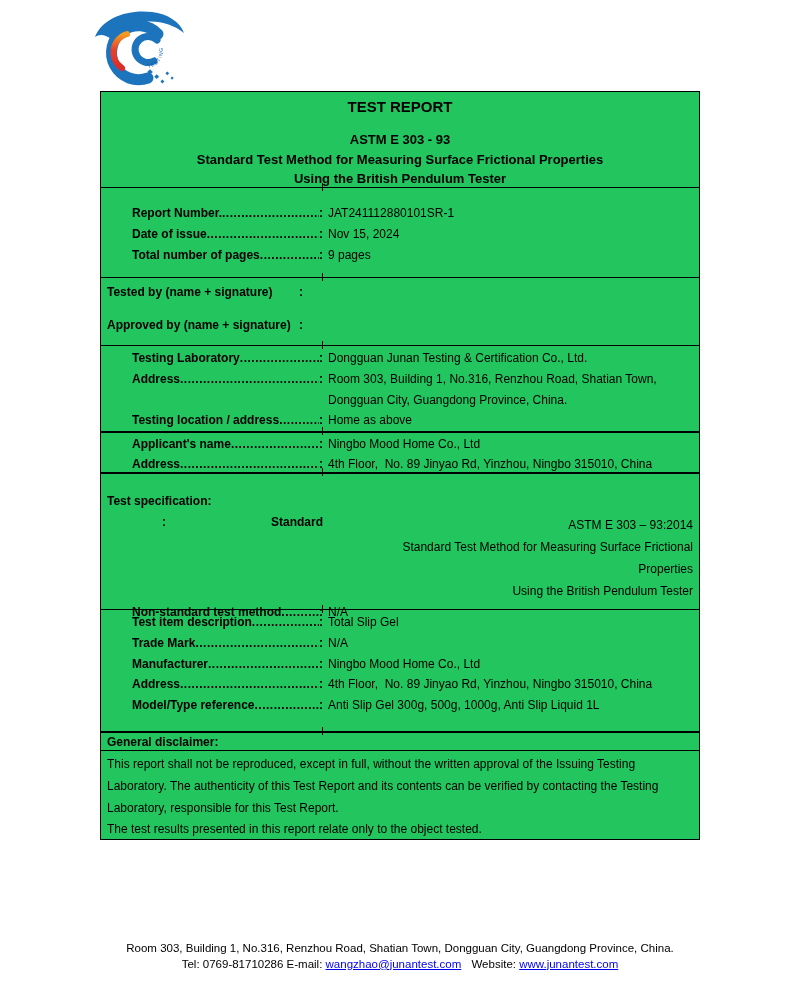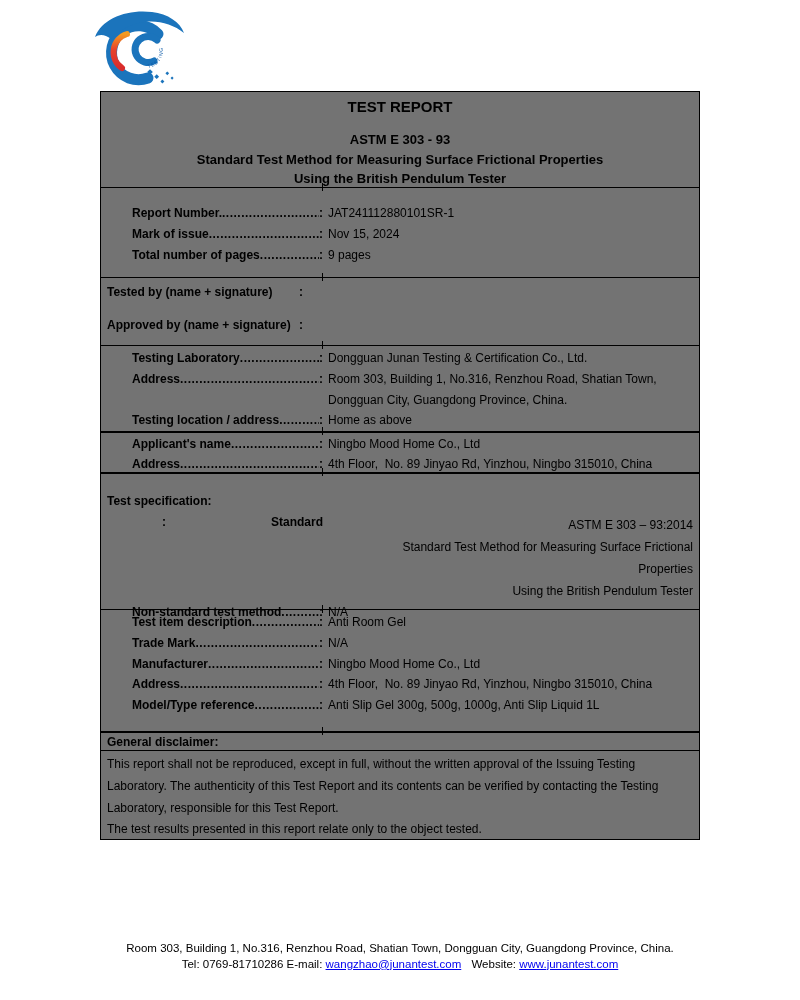--- a/index.html
+++ b/index.html
@@ -5,21 +5,21 @@
   * { margin:0; padding:0; box-sizing:border-box; }
   body { background:#ffffff; font-family:"Liberation Sans","DejaVu Sans",sans-serif; color:#000; }
   .page { position:relative; width:800px; height:1000px; background:#fff; overflow:hidden; }
 
   
   .logo { position:absolute; left:88px; top:6px; width:112px; height:84px; }
   .hdr-line { position:absolute; top:46px; right:92px; font-size:12px; white-space:nowrap; }
   .hdr-gap { display:inline-block; width:18px; }
 
   
-  .doc-table { position:absolute; left:100px; top:91px; width:600px; border:1px solid #000; background:#737373; font-size:12px; }
+  .doc-table { position:absolute; left:100px; top:91px; width:600px; border:1px solid #000; background:#22c55e; font-size:12px; }
   .sec { position:relative; border-bottom:1px solid #000; padding-left:6px; padding-right:6px; }
   .sec.thick { border-bottom-width:2px; }
   .sec.noline { border-bottom:none; }
   .sec.tick::after { content:""; position:absolute; left:221px; bottom:-4px; width:1px; height:8px; background:#000; }
 
   .sec-title { height:96px; text-align:center; font-weight:bold; padding-top:5px; }
   .t-main { font-size:15px; line-height:19px; }
   .t-spacer { height:14px; }
   .t-sub { font-size:13px; line-height:19.5px; }
 
@@ -104,21 +104,21 @@
       <div class="frow">
         <div class="flabel">
             <span class="lt">Report Number. </span>
             <span class="dots"></span>
             <span class="cl">:</span>
           </div>
         <div class="fval">JAT241112880101SR-1</div>
       </div>
       <div class="frow">
         <div class="flabel">
-            <span class="lt">Mark of issue </span>
+            <span class="lt">Date of issue </span>
             <span class="dots"></span>
             <span class="cl">:</span>
           </div>
         <div class="fval">Nov 15, 2024</div>
       </div>
       <div class="frow">
         <div class="flabel">
             <span class="lt">Total number of pages</span>
             <span class="dots"></span>
             <span class="cl">:</span>
@@ -204,21 +204,21 @@
       </div>
     </div>
 
     <div class="sec sec-item thick tick">
       <div class="frow">
         <div class="flabel">
             <span class="lt">Test item description </span>
             <span class="dots"></span>
             <span class="cl">:</span>
           </div>
-        <div class="fval">Anti Room Gel</div>
+        <div class="fval">Total Slip Gel</div>
       </div>
       <div class="frow">
         <div class="flabel">
             <span class="lt">Trade Mark </span>
             <span class="dots"></span>
             <span class="cl">:</span>
           </div>
         <div class="fval">N/A</div>
       </div>
       <div class="frow">

